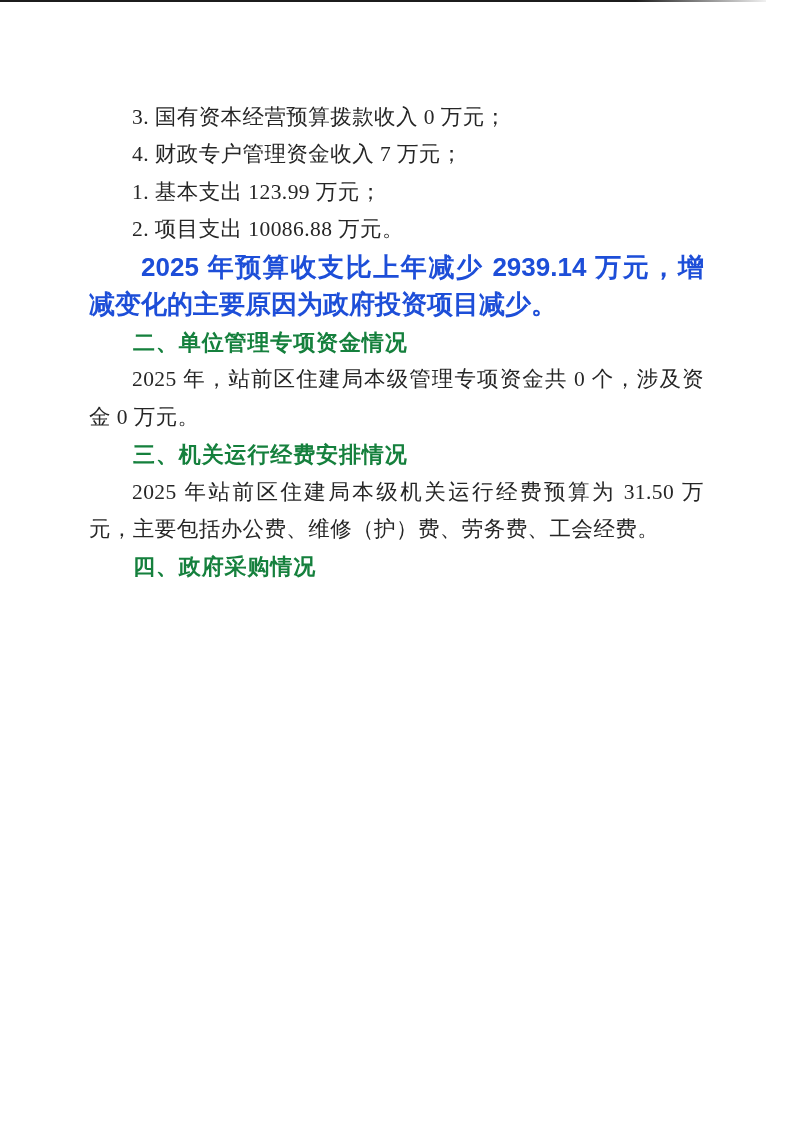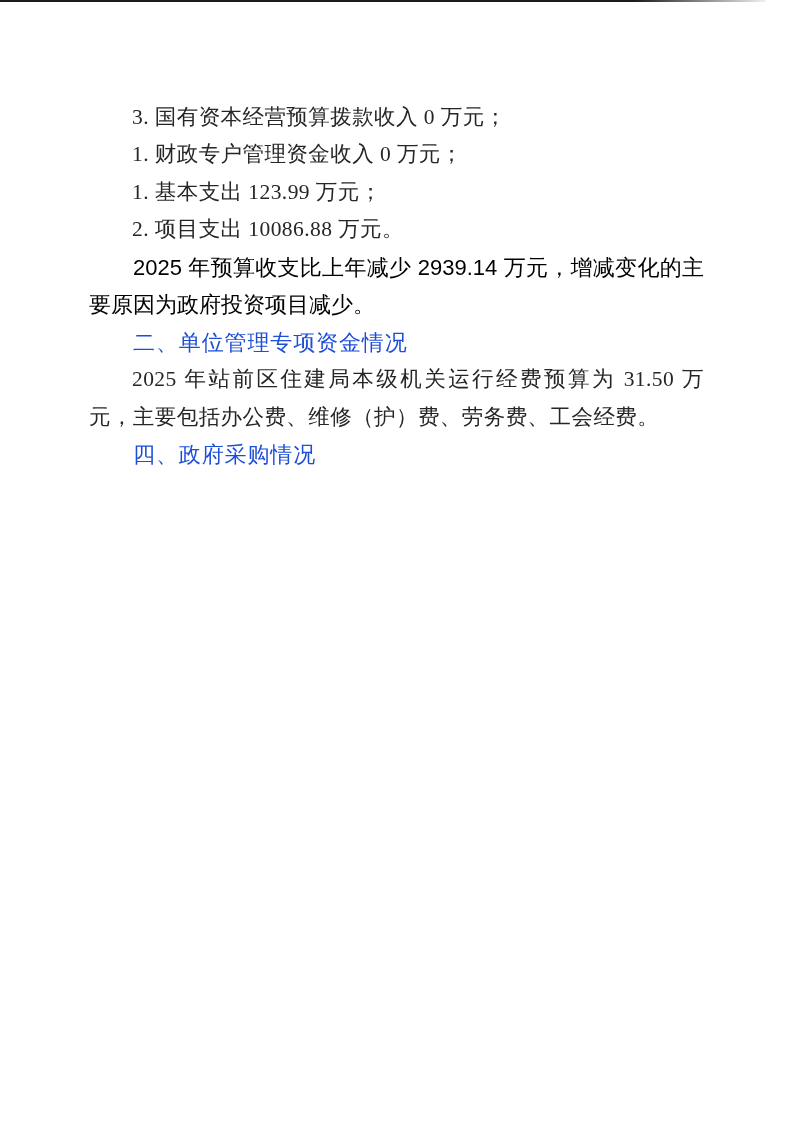--- a/index.html
+++ b/index.html
@@ -40,29 +40,29 @@
     text-indent: 2em;
   }
   .para-body {
     font-family: "Liberation Serif", "DejaVu Serif", serif;
   }
   .run-bold-lead {
     font-weight: 700;
   }
   .para-sans-bold {
     font-family: "Liberation Sans", "DejaVu Sans", sans-serif;
-    font-weight: 400;
-    color: #000000;
-    font-size: 22px;
+    font-weight: 700;
+    color: #1d4ed8;
+    font-size: 26px;
     letter-spacing: 0;
   }
   .para-heading {
     font-family: "Liberation Sans", "DejaVu Sans", sans-serif;
-    font-weight: 400;
-    color: #1d4ed8;
+    font-weight: 700;
+    color: #15803d;
     font-size: 22px;
     letter-spacing: 0.04em;
   }
   .footer-page-num {
     position: absolute;
     top: 1036px;
     left: 0;
     width: 100%;
     text-align: center;
     font-size: 14px;
@@ -75,35 +75,37 @@
 <body>
 
 <div class="page">
 
   <div class="scan-line"></div>
 
   <div class="content">
 
     <p class="para-body">3. 国有资本经营预算拨款收入 0 万元；</p>
 
-    <p class="para-body">1. 财政专户管理资金收入 0 万元；</p>
+    <p class="para-body">4. 财政专户管理资金收入 7 万元；</p>
 
 
 
 
     <p class="para-body">1. 基本支出 123.99 万元；</p>
 
     <p class="para-body">2. 项目支出 10086.88 万元。</p>
 
 
     <p class="para-sans-bold">2025 年预算收支比上年减少 2939.14 万元，增减变化的主要原因为政府投资项目减少。</p>
 
     <p class="para-heading">二、单位管理专项资金情况</p>
 
+    <p class="para-body">2025 年，站前区住建局本级管理专项资金共 0 个，涉及资金 0 万元。</p>
 
+    <p class="para-heading">三、机关运行经费安排情况</p>
 
     <p class="para-body">2025 年站前区住建局本级机关运行经费预算为 31.50 万元，主要包括办公费、维修（护）费、劳务费、工会经费。</p>
 
     <p class="para-heading">四、政府采购情况</p>
 
   </div>
 
 
 </div>
 

